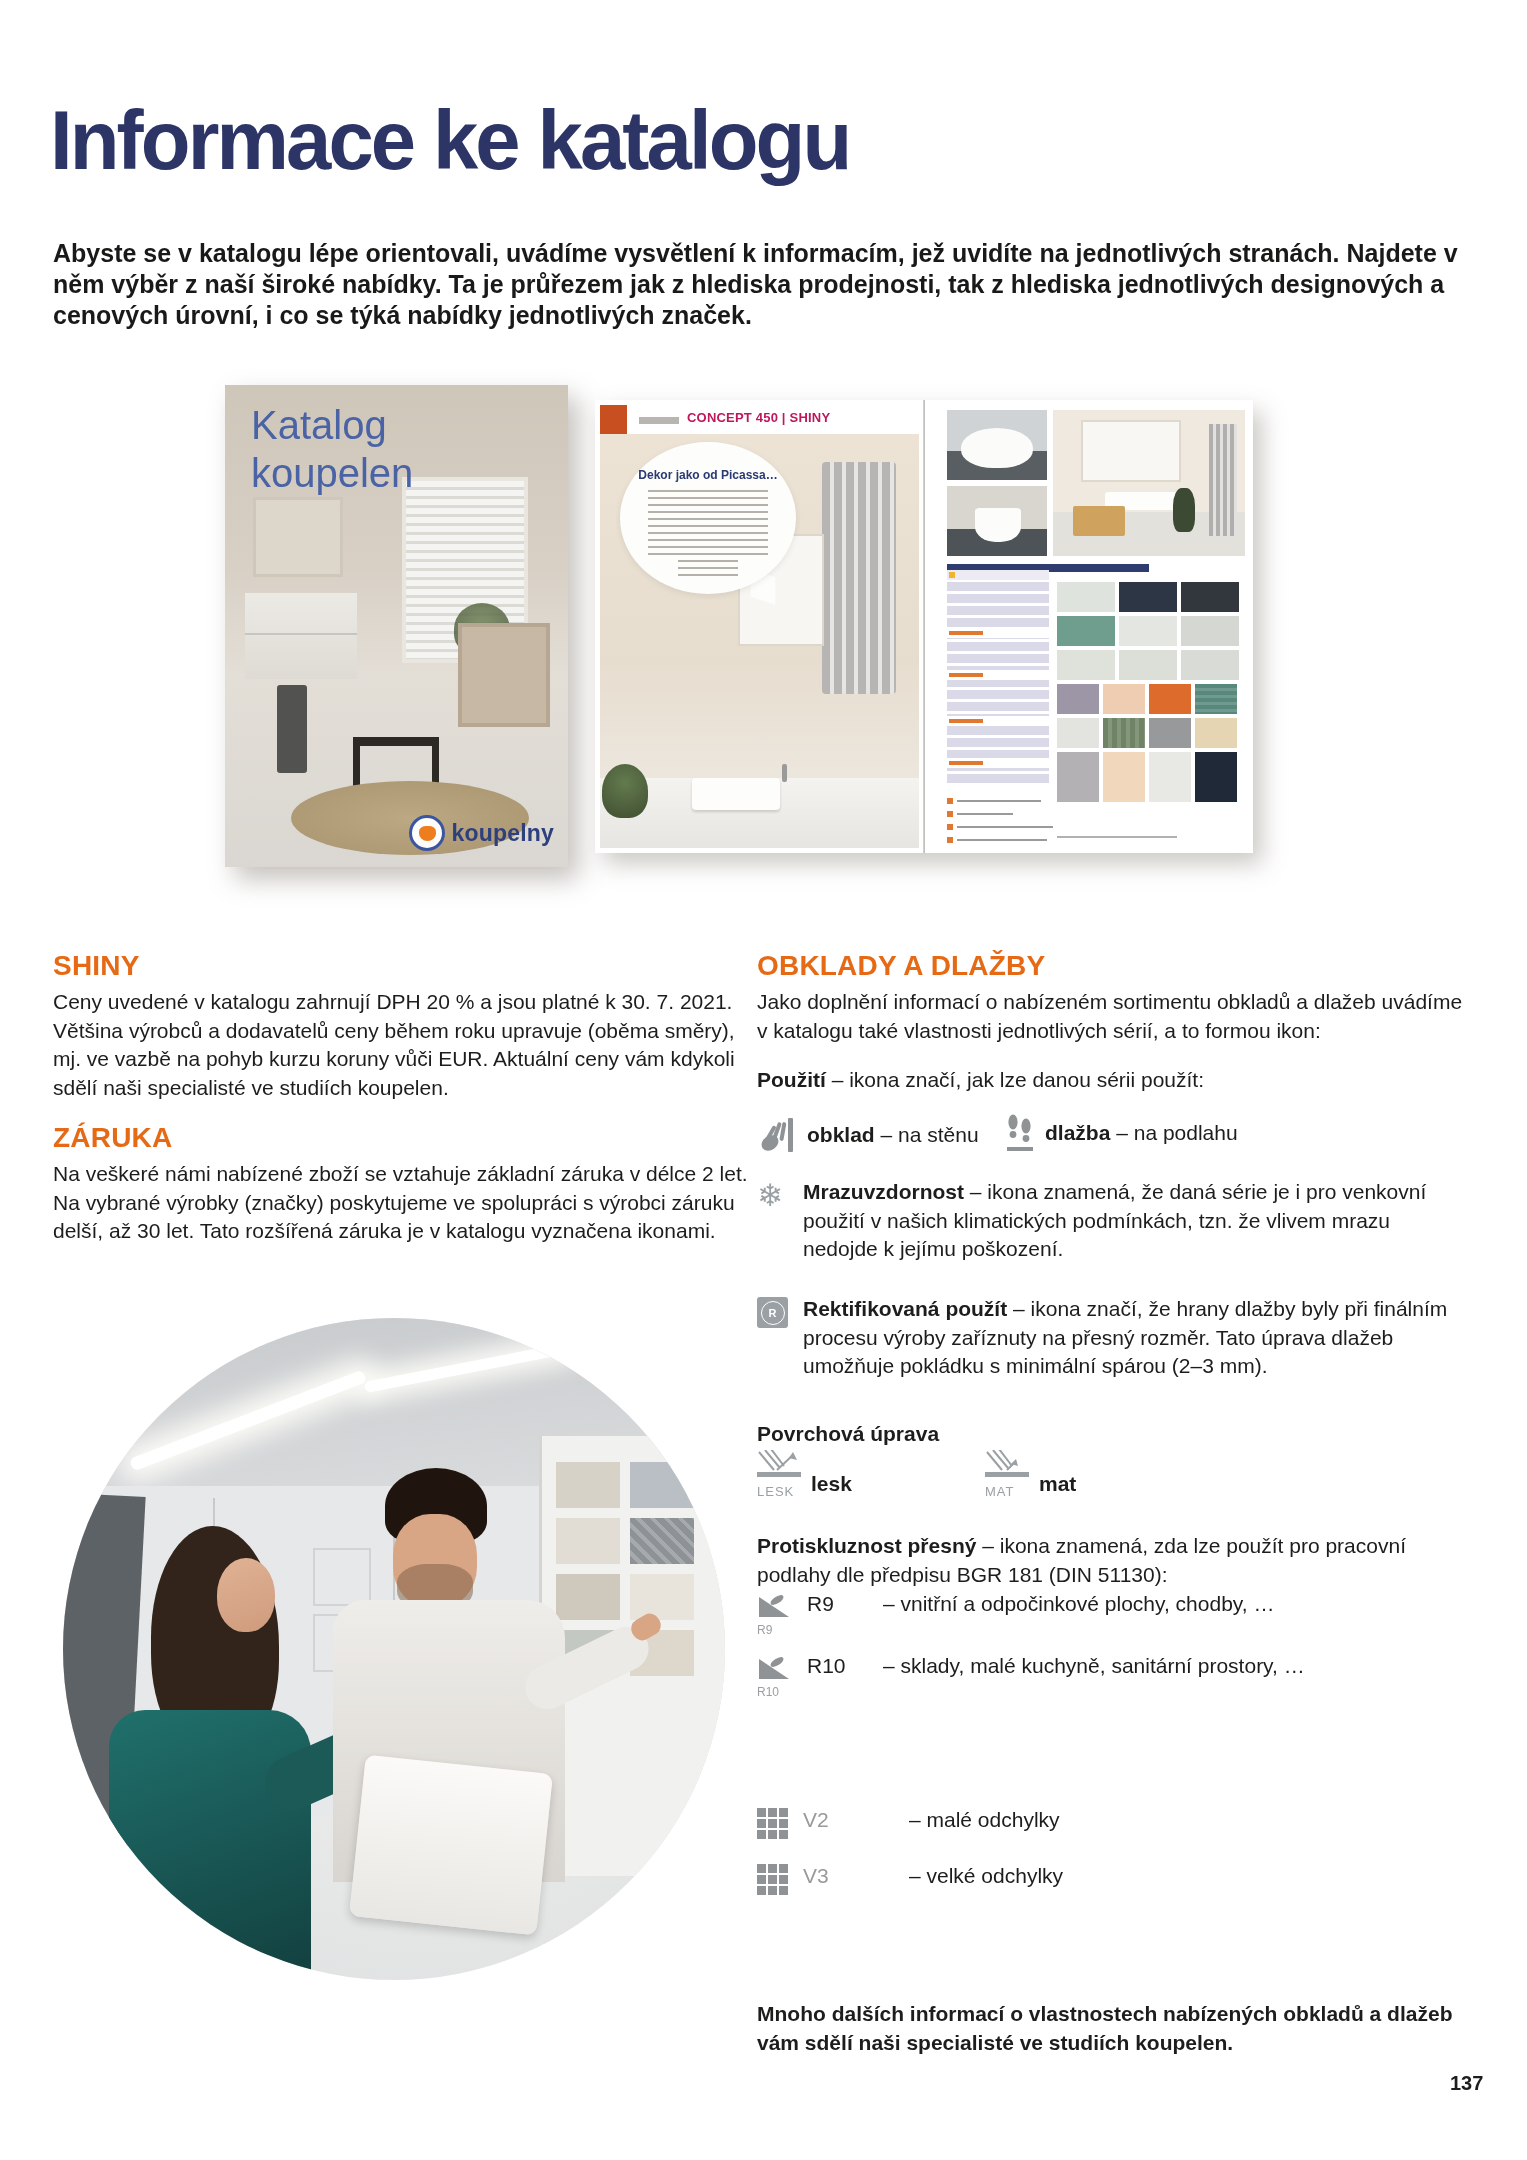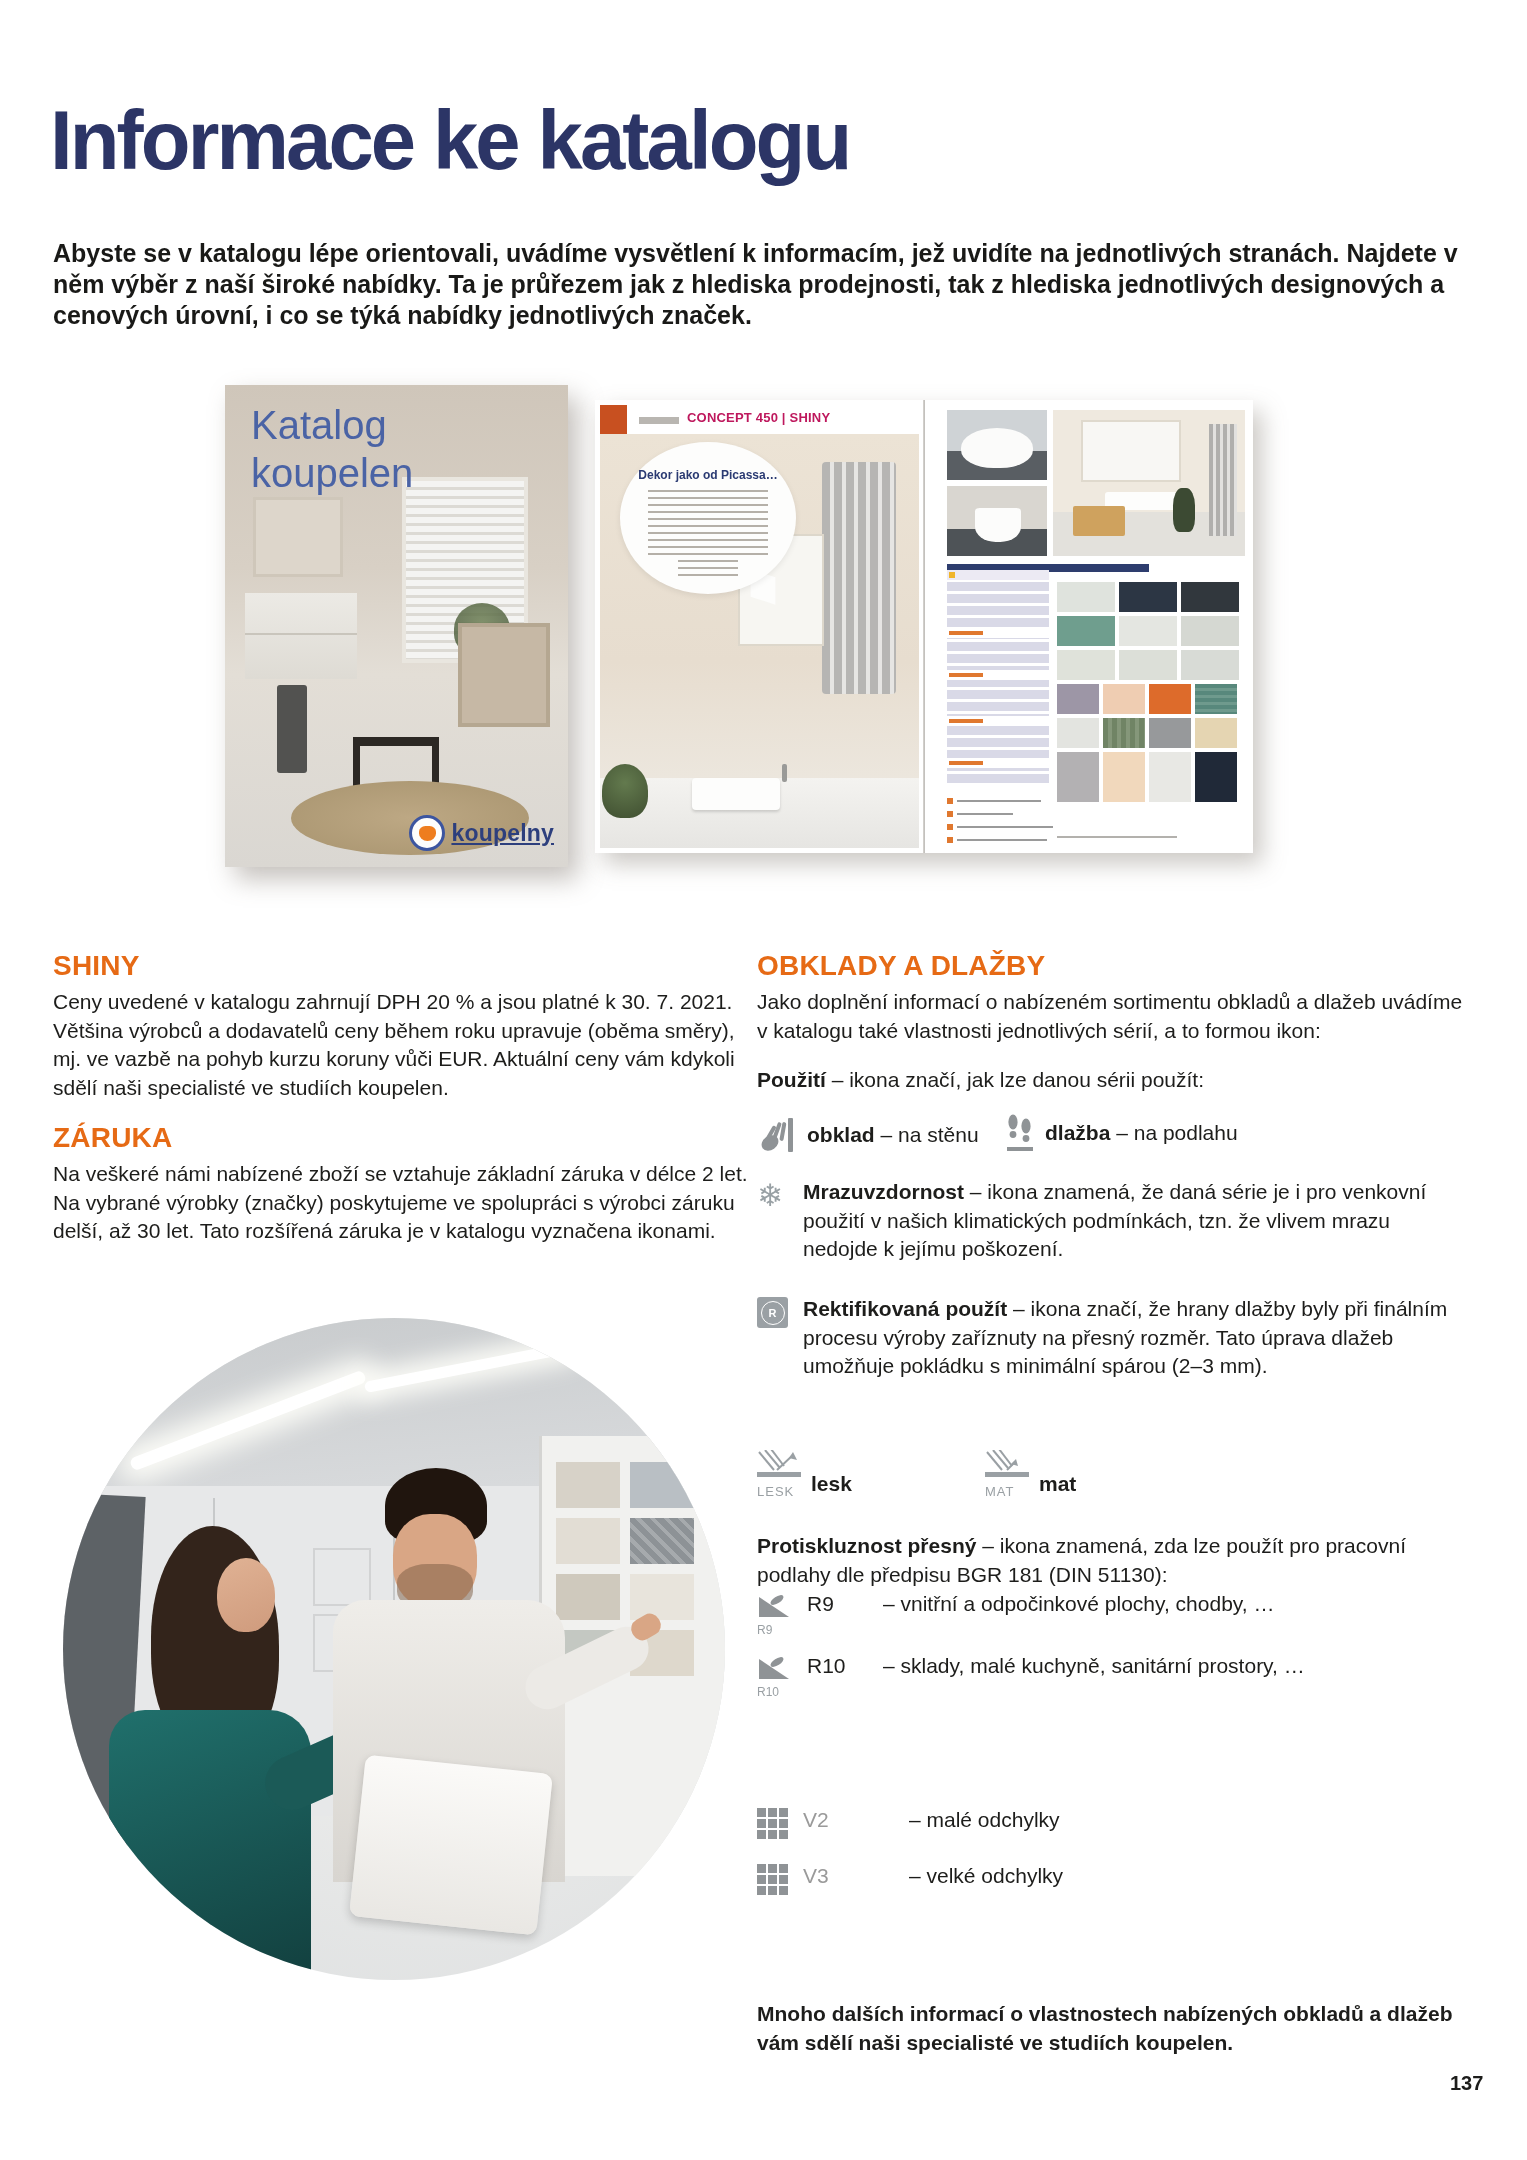--- a/index.html
+++ b/index.html
@@ -41,21 +41,21 @@
   .cover-vanity{left:20px;top:208px;width:112px;height:86px;background:linear-gradient(#eceae5,#dedbd4);}
   .cover-vanity i{position:absolute;left:0;right:0;top:40px;height:2px;background:#c9c5bc;}
   .cover-towel{left:52px;top:300px;width:30px;height:88px;background:linear-gradient(#59595·6,#4c4c49);background:#525250;border-radius:3px;}
   .cover-shelf{right:18px;top:238px;width:92px;height:104px;background:#c6b8a5;box-shadow:inset 0 0 0 4px #b5a791;}
   .cover-stool{left:128px;top:352px;width:72px;height:52px;border:7px solid #2c2824;border-top-width:9px;background:transparent;}
   .cover-rug{left:66px;top:396px;width:238px;height:74px;background:radial-gradient(ellipse at center,#bda884,#a8946f);border-radius:50%;}
   .cover-floor{left:0;bottom:0;width:100%;height:96px;background:linear-gradient(#d6d4cf,#c9c7c2);z-index:-1;}
   .cover-logo{right:14px;bottom:16px;display:flex;align-items:center;gap:6px;}
   .fox{width:30px;height:30px;border:3px solid #3c55a0;border-radius:50%;background:#fdfdfc;display:flex;align-items:center;justify-content:center;}
   .fox i{width:17px;height:15px;background:#ee7d1e;border-radius:45% 45% 60% 60%;display:block;}
-  .cover-logo b{font-size:23px;color:#2d3f7d;letter-spacing:.2px;text-decoration:underline;}
+  .cover-logo b{font-size:23px;color:#2d3f7d;letter-spacing:.2px;}
   
   .spread{left:595px;top:400px;width:658px;height:453px;background:#fff;box-shadow:9px 11px 22px rgba(110,100,90,.35);}
   .fold{left:328px;top:0;width:2px;height:453px;background:linear-gradient(90deg,#d8d6d2,#bdbab6);}
   .sp-orange{left:5px;top:5px;width:27px;height:39px;background:#c85020;}
   .sp-pre{left:44px;top:17px;width:40px;height:7px;background:#b9b6b1;}
   .sp-header{left:92px;top:10px;font-size:13px;font-weight:700;color:#be185d;letter-spacing:.2px;}
   .sp-photo{left:5px;top:34px;width:319px;height:414px;background:linear-gradient(180deg,#ece3d5 0%,#e7ddcf 55%,#efece6 100%);overflow:hidden;}
   .sp-radiator{left:222px;top:28px;width:74px;height:232px;background:repeating-linear-gradient(90deg,#b6b5b3 0 8px,#e6e5e3 8px 12px);border-radius:4px;}
   .sp-mirror{left:138px;top:100px;width:82px;height:108px;background:#f7f6f2;border:2px solid #ddd7cb;}
   .sp-vanity{left:0;bottom:0;width:100%;height:70px;background:linear-gradient(#f4f3f0,#e6e5e2);}
@@ -293,20 +293,21 @@
     <div class="ic-cell">
       <span class="rect-ic">
           <span class="ring">R</span>
         </span>
     </div>
     <div class="ic-text body-t">
       <b>Rektifikovaná použít</b><span> – ikona značí, že hrany dlažby byly při finálním procesu výroby zaříznuty na přesný rozměr. Tato úprava dlažeb umožňuje pokládku s minimální spárou (2–3 mm).</span>
     </div>
   </div>
 
+  <div class="abs rightcol body-t b" style="top:1420px;">Povrchová úprava</div>
 
   <div class="abs surf" style="left:757px;top:1450px;">
     <span>
       <svg width="46" height="30" viewBox="0 0 46 30">
         <g stroke="#9aa0a4" stroke-width="2" fill="none">
           <path d="M2 2 L17 20"></path>
             <path d="M8 0 L23 18"></path>
             <path d="M14 -1 L27 16"></path>
           <path d="M20 20 L36 5"></path>
         </g>

